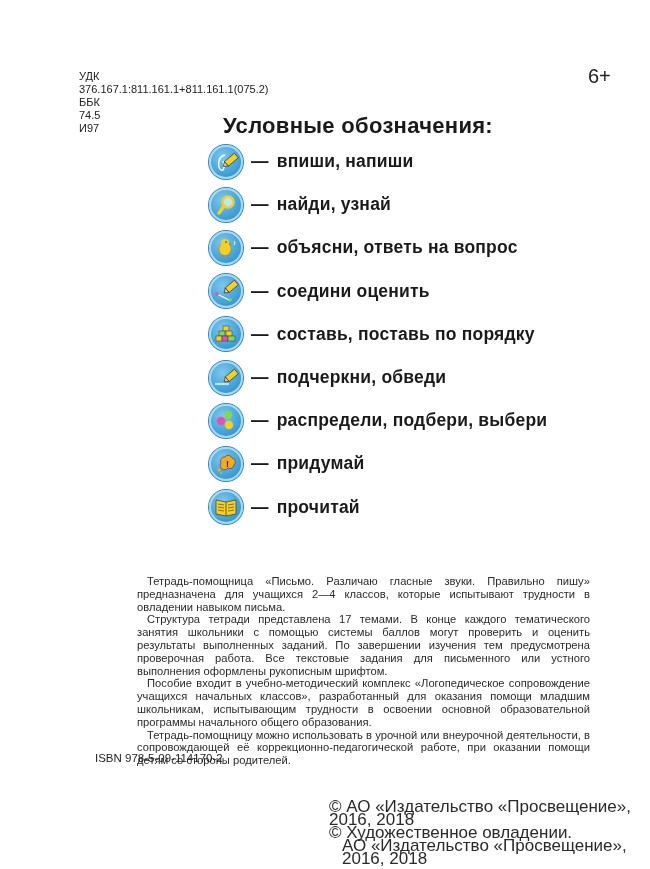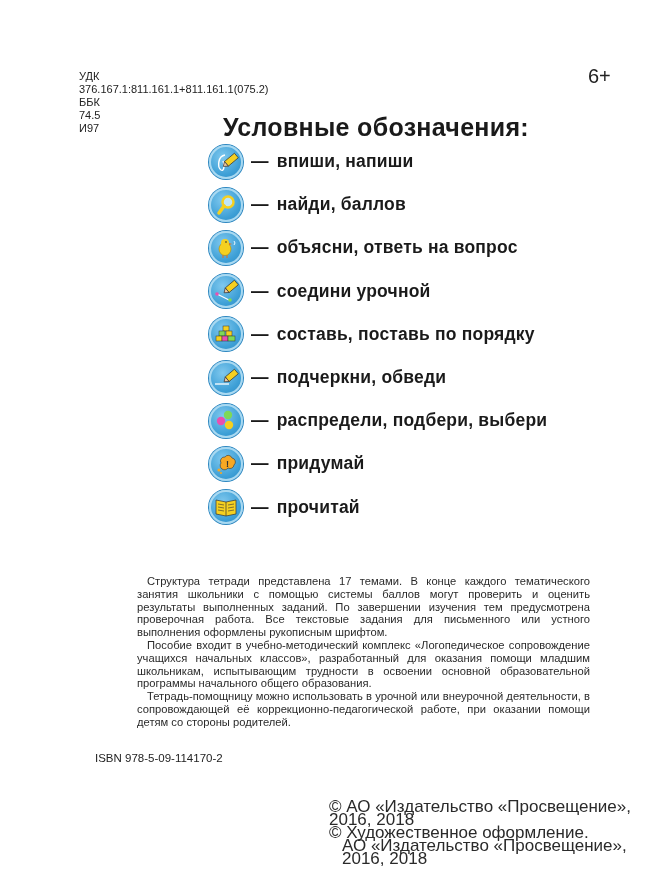--- a/index.html
+++ b/index.html
@@ -2,21 +2,21 @@
 <html><head>
 <meta charset="utf-8">
 <style>
   html, body { margin: 0; padding: 0; background: #ffffff; }
   body { width: 650px; height: 869px; position: relative; overflow: hidden;
          font-family: "Liberation Sans", sans-serif; color: #1a1a1a; }
   .udk { position: absolute; left: 79px; top: 70px; font-size: 11px; line-height: 13px; color: #222; }
   .udk .row { display: flex; flex-direction: column; }
   .udk .lbl { width: 31px; }
   .age { position: absolute; left: 588px; top: 65px; font-size: 20px; color: #222; }
-  .legend-title { position: absolute; left: 223px; top: 113px; font-size: 25px; font-weight: bold; letter-spacing: 0.3px; }
+  .legend-title { position: absolute; left: 223px; top: 113px; font-size: 22px; font-weight: bold; letter-spacing: 0.3px; }
   .legend { position: absolute; left: 209px; top: 140px; }
   .li { display: flex; align-items: center; height: 43.2px; }
   .ico { width: 34px; height: 34px; border-radius: 50%; flex: 0 0 34px; position: relative;
          background: radial-gradient(circle at 40% 35%, #7fc8ee 0%, #3d9fd6 60%, #2b86c0 100%);
          box-shadow: 0 0 0 2px #a9d9f1 inset, 0 0 0 1px #2b86c0; }
   .ico.orange { background: radial-gradient(circle at 40% 35%, #ffb04a 0%, #f08a1c 65%, #d6700a 100%);
                 box-shadow: 0 0 0 2px #ffc77a inset, 0 0 0 1px #d6700a; }
   .ico svg { position: absolute; left: 0; top: 0; }
   .li-text { margin-left: 8px; font-size: 17.5px; font-weight: bold; white-space: nowrap; letter-spacing: 0.2px; }
   .li-text .dash { margin-right: 8px; }
@@ -63,21 +63,21 @@
     <span class="li-text"><span class="dash">—</span><span>впиши, напиши</span></span>
   </div>
 
   <div class="li">
     <span class="ico">
       <svg width="34" height="34" viewBox="0 0 34 34">
           <circle cx="19" cy="14" r="5.5" fill="#bfe6f8" stroke="#f5d020" stroke-width="2.5"></circle>
           <line x1="15" y1="18" x2="10" y2="25" stroke="#f5d020" stroke-width="3.5" stroke-linecap="round"></line>
         </svg>
     </span>
-    <span class="li-text"><span class="dash">—</span><span>найди, баллов</span></span>
+    <span class="li-text"><span class="dash">—</span><span>найди, узнай</span></span>
   </div>
 
   <div class="li">
     <span class="ico">
       <svg width="34" height="34" viewBox="0 0 34 34">
           <ellipse cx="16" cy="18" rx="6" ry="6.5" fill="#f5d020" stroke="#b08a00" stroke-width="0.6"></ellipse>
           <circle cx="16" cy="12" r="4" fill="#f5d020"></circle>
           <polygon points="20,12 23,13 20,14" fill="#e07020"></polygon>
           <circle cx="17" cy="11" r="0.8" fill="#222"></circle>
           <line x1="14" y1="24" x2="14" y2="27" stroke="#e07020" stroke-width="1"></line>
@@ -93,21 +93,21 @@
       <svg width="34" height="34" viewBox="0 0 34 34">
           <line x1="8" y1="20" x2="20" y2="26" stroke="#fff" stroke-width="1.2"></line>
           <circle cx="8" cy="20" r="1.8" fill="#e94fb0"></circle>
           <circle cx="21" cy="26" r="1.8" fill="#7ed957"></circle>
           <g transform="rotate(-40 22 13)">
             <rect x="17" y="10" width="12" height="6" fill="#f5d020" stroke="#333" stroke-width="0.7"></rect>
             <polygon points="17,10 13,13 17,16" fill="#f3c9a0" stroke="#333" stroke-width="0.7"></polygon>
           </g>
         </svg>
     </span>
-    <span class="li-text"><span class="dash">—</span><span>соедини урочной</span></span>
+    <span class="li-text"><span class="dash">—</span><span>соедини оценить</span></span>
   </div>
 
   <div class="li">
     <span class="ico">
       <svg width="34" height="34" viewBox="0 0 34 34">
           <rect x="14" y="9" width="6" height="5" fill="#f5d020" stroke="#333" stroke-width="0.5"></rect>
           <rect x="10" y="14" width="6" height="5" fill="#7ed957" stroke="#333" stroke-width="0.5"></rect>
           <rect x="17" y="14" width="6" height="5" fill="#f5d020" stroke="#333" stroke-width="0.5"></rect>
           <rect x="7" y="19" width="6" height="5" fill="#f5d020" stroke="#333" stroke-width="0.5"></rect>
           <rect x="13" y="19" width="6" height="5" fill="#e94fb0" stroke="#333" stroke-width="0.5"></rect>
@@ -167,24 +167,25 @@
             <line x1="19" y1="21" x2="25" y2="20"></line>
           </g>
         </svg>
     </span>
     <span class="li-text"><span class="dash">—</span><span>прочитай</span></span>
   </div>
 
 </div>
 
 <div class="body-text">
+  <p>Тетрадь-помощница «Письмо. Различаю гласные звуки. Правильно пишу» предназначена для учащихся 2—4 классов, которые испытывают трудности в овладении навыком письма.</p>
   <p>Структура тетради представлена 17 темами. В конце каждого тематического занятия школьники с помощью системы баллов могут проверить и оценить результаты выполненных заданий. По завершении изучения тем предусмотрена проверочная работа. Все текстовые задания для письменного или устного выполнения оформлены рукописным шрифтом.</p>
   <p>Пособие входит в учебно-методический комплекс «Логопедическое сопровождение учащихся начальных классов», разработанный для оказания помощи младшим школьникам, испытывающим трудности в освоении основной образовательной программы начального общего образования.</p>
   <p>Тетрадь-помощницу можно использовать в урочной или внеурочной деятельности, в сопровождающей её коррекционно-педагогической работе, при оказании помощи детям со стороны родителей.</p>
 </div>
 
 <div class="isbn">ISBN 978-5-09-114170-2</div>
 
 <div class="copy">
   <div>© АО «Издательство «Просвещение», 2016, 2018</div>
-  <div>© Художественное оформление.</div>
+  <div>© Художественное овладении.</div>
   <div class="indent">АО «Издательство «Просвещение», 2016, 2018</div>
 </div>
 
 </body></html>

